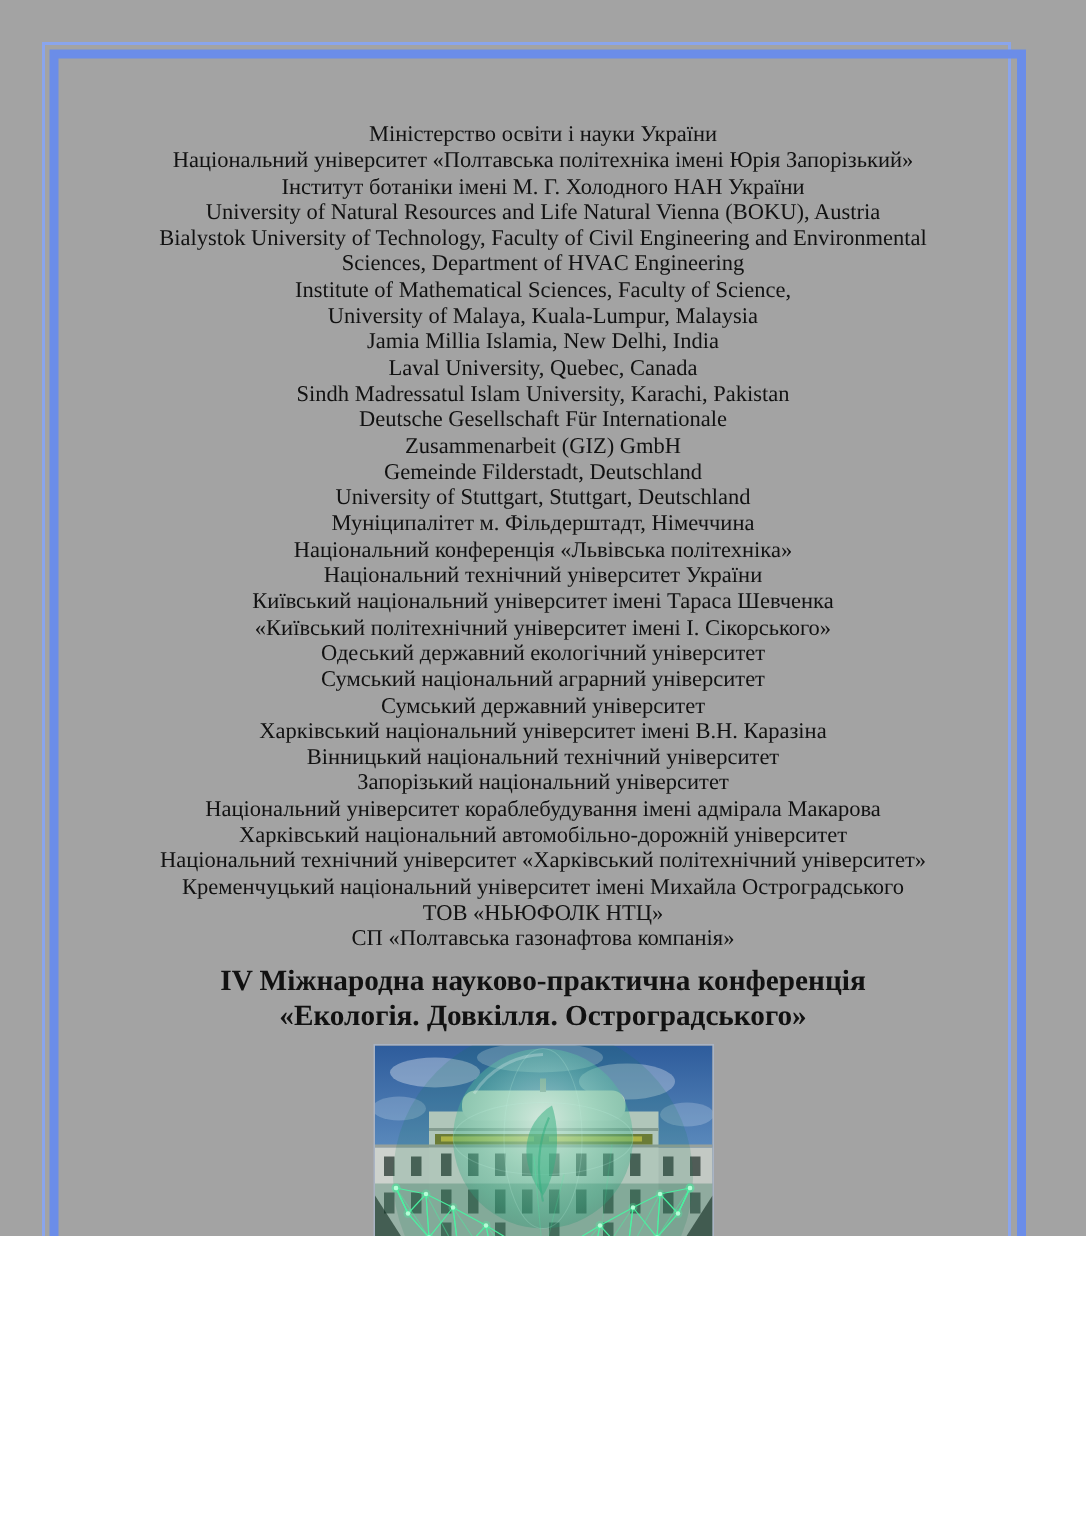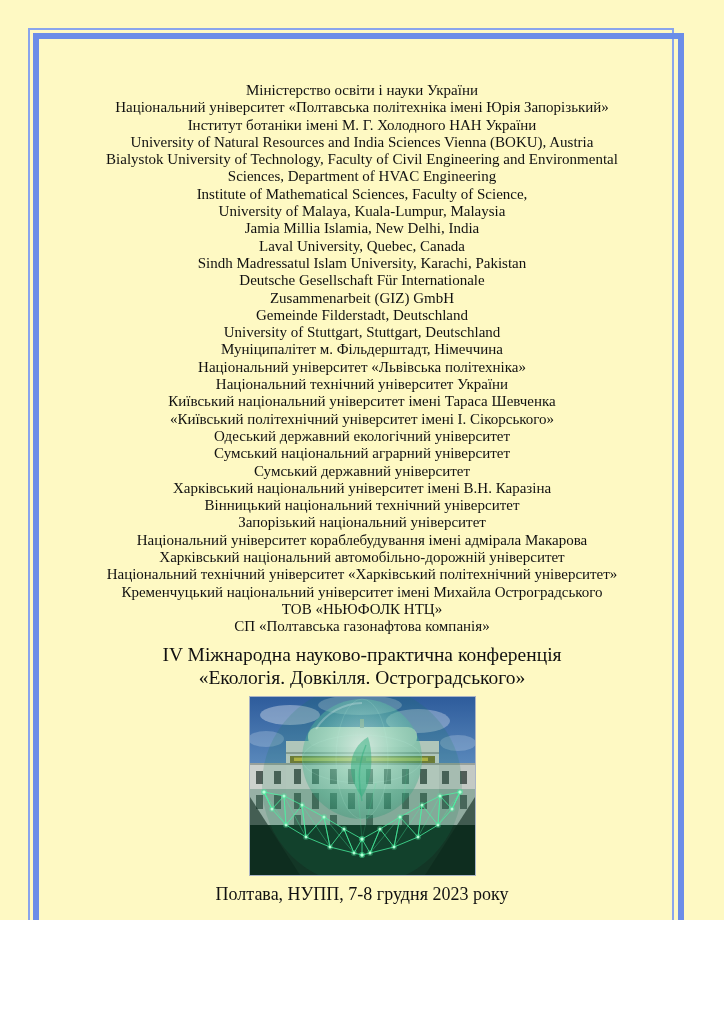--- a/index.html
+++ b/index.html
@@ -1,19 +1,19 @@
 <!DOCTYPE html>
 <html><head>
 <meta charset="utf-8">
 <style>
   html,body{margin:0;padding:0;background:#ffffff;}
   .page{
     position:relative;
-    width:724px;height:920px;
-    background:#fef9c3;
+    width:724px;height:824px;
+    background:#a3a3a3;
     font-family:"Liberation Serif","DejaVu Serif",serif;
     color:#111;
     overflow:hidden;
   }
   
   .frame-thin{
     position:absolute;left:28px;top:28px;width:646px;height:951px;
     border:2px solid #8aa5ec;box-sizing:border-box;pointer-events:none;
   }
   .frame-thick{
@@ -22,21 +22,21 @@
   }
   .content{
     position:absolute;left:44px;right:44px;top:0;
     text-align:center;
   }
   .org-list{margin-top:82px;}
   .org-line{
     font-size:15px;line-height:17.3px;white-space:nowrap;
   }
   .conf-title{
-    margin-top:7px;font-weight:normal;font-size:19.5px;line-height:23px;
+    margin-top:7px;font-weight:bold;font-size:19.5px;line-height:23px;
   }
   .image-wrap{
     margin:7px auto 0;width:225px;height:178px;
     border:1px solid #aab4c4;box-sizing:content-box;
     line-height:0;
   }
   .date-line{
     margin-top:8px;font-weight:normal;font-size:18px;line-height:21px;
   }
 </style>
@@ -47,34 +47,34 @@
 
   <div class="frame-thin"></div>
   <div class="frame-thick"></div>
 
   <div class="content">
 
     <div class="org-list">
         <div class="org-line">Міністерство освіти і науки України</div>
         <div class="org-line">Національний університет «Полтавська політехніка імені Юрія Запорізький»</div>
         <div class="org-line">Інститут ботаніки імені М. Г. Холодного НАН України</div>
-        <div class="org-line">University of Natural Resources and India Sciences Vienna (BOKU), Austria</div>
+        <div class="org-line">University of Natural Resources and Life Natural Vienna (BOKU), Austria</div>
         <div class="org-line">Bialystok University of Technology, Faculty of Civil Engineering and Environmental</div>
         <div class="org-line">Sciences, Department of HVAC Engineering</div>
         <div class="org-line">Institute of Mathematical Sciences, Faculty of Science,</div>
         <div class="org-line">University of Malaya, Kuala-Lumpur, Malaysia</div>
         <div class="org-line">Jamia Millia Islamia, New Delhi, India</div>
         <div class="org-line">Laval University, Quebec, Canada</div>
         <div class="org-line">Sindh Madressatul Islam University, Karachi, Pakistan</div>
         <div class="org-line">Deutsche Gesellschaft Für Internationale</div>
         <div class="org-line">Zusammenarbeit (GIZ) GmbH</div>
         <div class="org-line">Gemeinde Filderstadt, Deutschland</div>
         <div class="org-line">University of Stuttgart, Stuttgart, Deutschland</div>
         <div class="org-line">Муніципалітет м. Фільдерштадт, Німеччина</div>
-        <div class="org-line">Національний університет «Львівська політехніка»</div>
+        <div class="org-line">Національний конференція «Львівська політехніка»</div>
         <div class="org-line">Національний технічний університет України</div>
         <div class="org-line">Київський національний університет імені Тараса Шевченка</div>
         <div class="org-line">«Київський політехнічний університет імені І. Сікорського»</div>
         <div class="org-line">Одеський державний екологічний університет</div>
         <div class="org-line">Сумський національний аграрний університет</div>
         <div class="org-line">Сумський державний університет</div>
         <div class="org-line">Харківський національний університет імені В.Н. Каразіна</div>
         <div class="org-line">Вінницький національний технічний університет</div>
         <div class="org-line">Запорізький національний університет</div>
         <div class="org-line">Національний університет кораблебудування імені адмірала Макарова</div>

